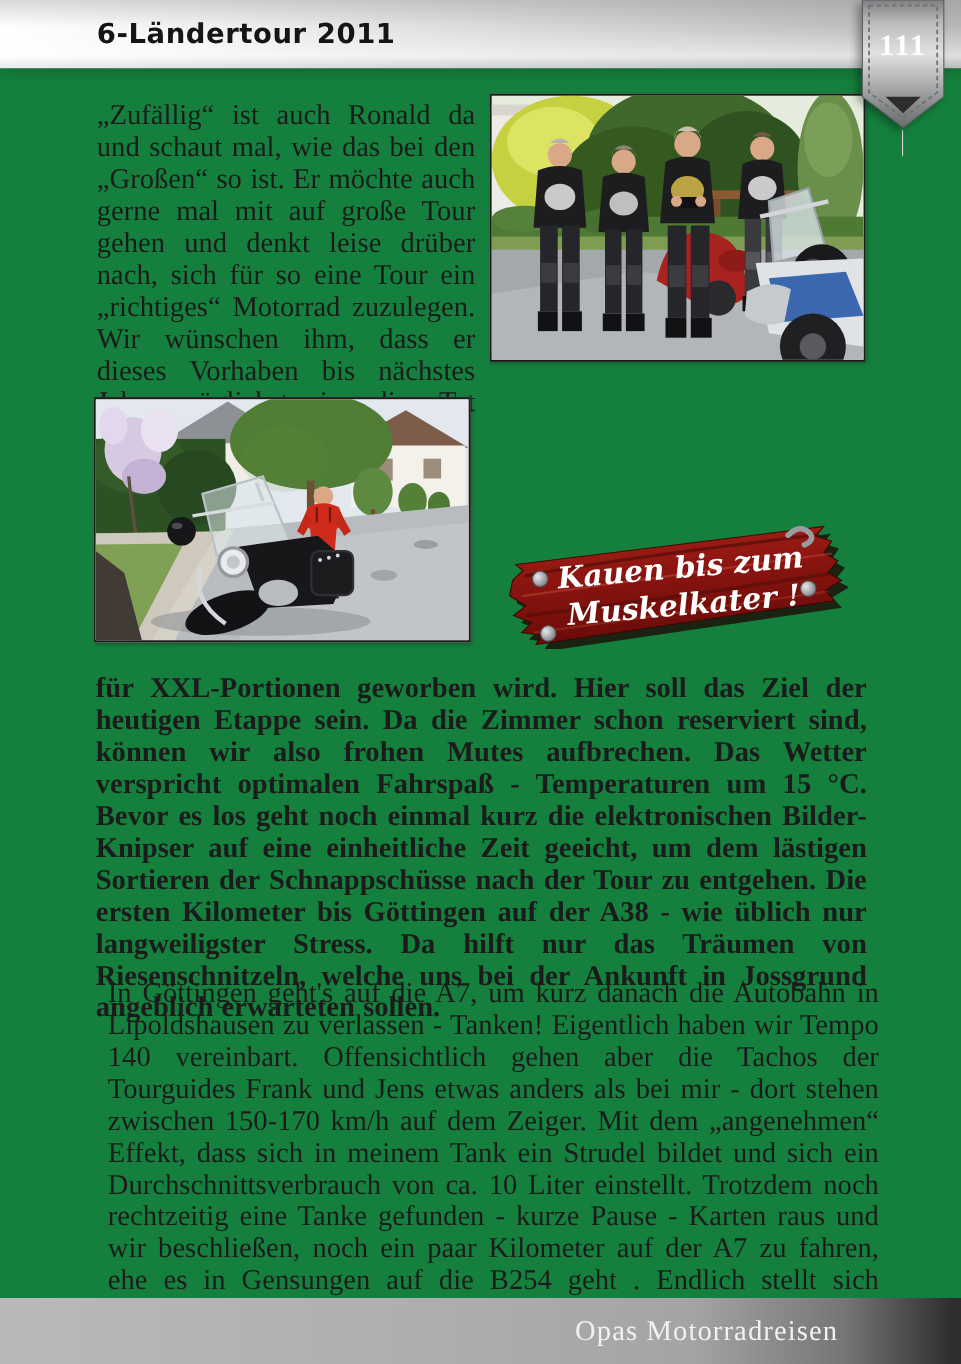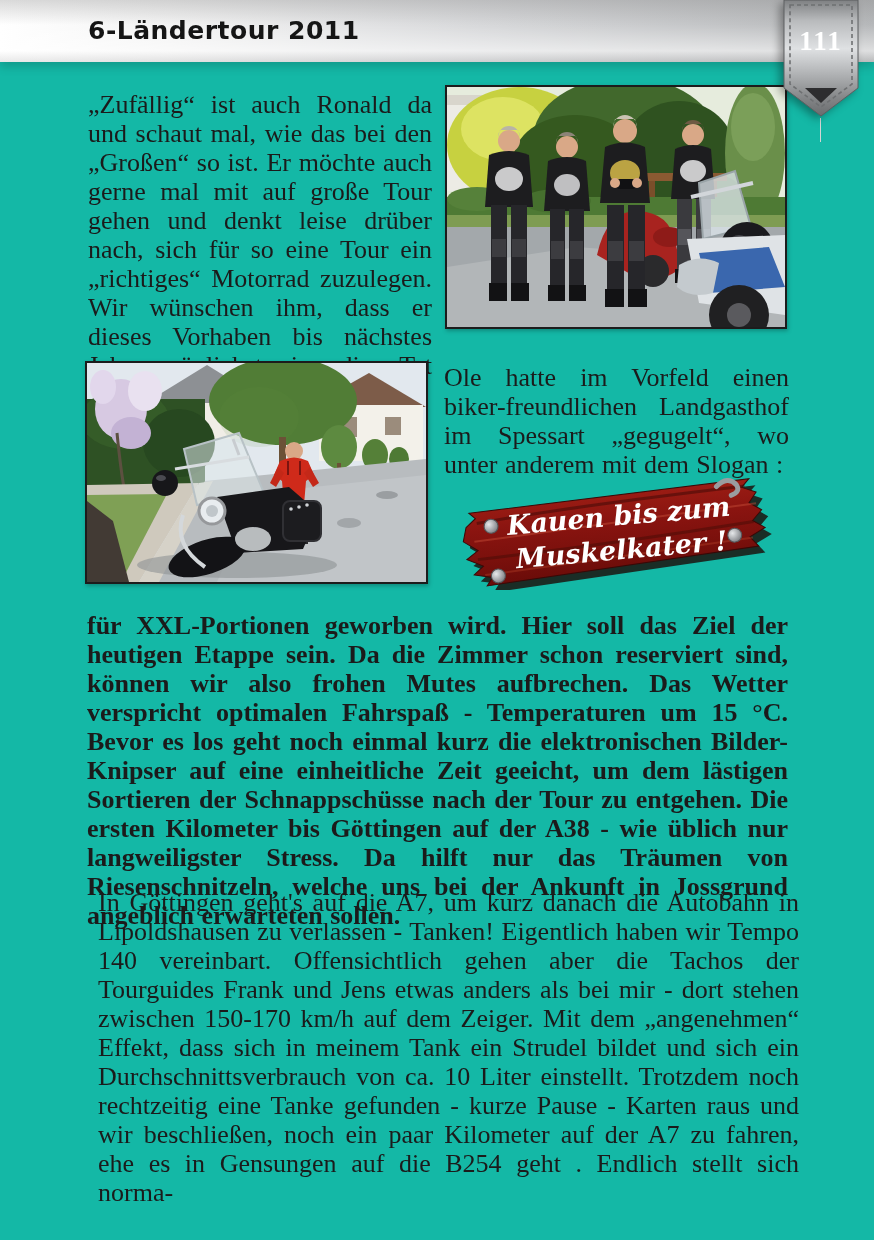--- a/index.html
+++ b/index.html
@@ -1,16 +1,16 @@
 <!DOCTYPE html>
 <html lang="de"><head>
 <meta charset="utf-8">
 <style>
   html,body{margin:0;padding:0;background:#ffffff;}
-  .page{position:relative;width:874px;height:1240px;background:#14b8a6;overflow:hidden;
+  .page{position:relative;width:874px;height:1240px;background:#15803d;overflow:hidden;
         font-family:"Liberation Serif",serif;color:#1b1b1b;}
 
   
   .header{position:absolute;left:0;top:0;width:874px;height:62px;
     background-image:
       linear-gradient(to bottom, rgba(120,120,120,.28) 0%, rgba(255,255,255,0) 40%, rgba(255,255,255,.55) 82%, rgba(190,190,190,.35) 100%),
       linear-gradient(to right, #ffffff 0%, #f4f4f4 18%, #d7d8da 55%, #b6b8ba 100%);
     box-shadow:0 5px 9px rgba(0,0,0,.16);}
   .header h1{position:absolute;left:88px;top:0;margin:0;line-height:62px;
     font-family:"DejaVu Sans",sans-serif;font-size:25px;font-weight:bold;
@@ -161,21 +161,20 @@
         <ellipse cx="292" cy="154" rx="9" ry="6" fill="#45454a"></ellipse>
         <polygon points="240,152 338,148 338,228 252,216" fill="#dfe3e6"></polygon>
         <polygon points="252,166 322,160 338,200 262,206" fill="#3a67ae"></polygon>
         <path d="M232,178 q20,-12 40,-2 l-6,30 q-22,6 -36,-6 z" fill="#c4cace"></path>
         <circle cx="292" cy="228" r="30" fill="#202022"></circle>
         <circle cx="292" cy="228" r="12" fill="#5a5a5e"></circle>
       </g>
     </svg>
   </figure>
 
-  <p class="para ole">Ole hatte im Vorfeld einen biker-freundlichen Landgasthof im Spessart „gegugelt“, wo unter anderem mit dem Slogan :</p>
 
   <svg class="sign" viewBox="0 0 325 112" width="325" height="112">
     <defs>
       <linearGradient id="woodGrad" x1="0" y1="0" x2="0" y2="1">
         <stop offset="0" stop-color="#9c1d14"></stop>
         <stop offset="0.35" stop-color="#8a1410"></stop>
         <stop offset="0.7" stop-color="#7a100c"></stop>
         <stop offset="1" stop-color="#6a0c09"></stop>
       </linearGradient>
       <radialGradient id="screwGrad" cx="0.35" cy="0.35" r="0.8">
@@ -279,14 +278,17 @@
         <line x1="152" y1="92" x2="146" y2="76" stroke="#c8ccd0" stroke-width="3"></line>
       </g>
 
       <polygon points="0,138 26,158 42,219 0,219" fill="#423a34"></polygon>
     </svg>
   </figure>
 
   <p class="para body1">für XXL-Portionen geworben wird. Hier soll das Ziel der heutigen Etappe sein. Da die Zimmer schon reserviert sind, können wir also frohen Mutes aufbrechen. Das Wetter verspricht optimalen Fahrspaß - Temperaturen um 15 °C. Bevor es los geht noch einmal kurz die elektronischen Bilder-Knipser auf eine einheitliche Zeit geeicht, um dem lästigen Sortieren der Schnappschüsse nach der Tour zu entgehen. Die ersten Kilometer bis Göttingen auf der A38 - wie üblich nur langweiligster Stress. Da hilft nur das Träumen von Riesenschnitzeln, welche uns bei der Ankunft in Jossgrund angeblich erwarteten sollen.</p>
   <p class="para body2">In Göttingen geht's auf die A7, um kurz danach die Autobahn in Lipoldshausen zu verlassen - Tanken! Eigentlich haben wir Tempo 140 vereinbart. Offensichtlich gehen aber die Tachos der Tourguides Frank und Jens etwas anders als bei mir - dort stehen zwischen 150-170 km/h auf dem Zeiger. Mit dem „angenehmen“ Effekt, dass sich in meinem Tank ein Strudel bildet und sich ein Durchschnittsverbrauch von ca. 10 Liter einstellt. Trotzdem noch rechtzeitig eine Tanke gefunden - kurze Pause - Karten raus und wir beschließen, noch ein paar Kilometer auf der A7 zu fahren, ehe es in Gensungen auf die B254 geht . Endlich stellt sich norma-</p>
 
+  <div class="footer">
+    <span class="brand">Opas Motorradreisen</span>
+  </div>
 
 </div>
 
 </body></html>

